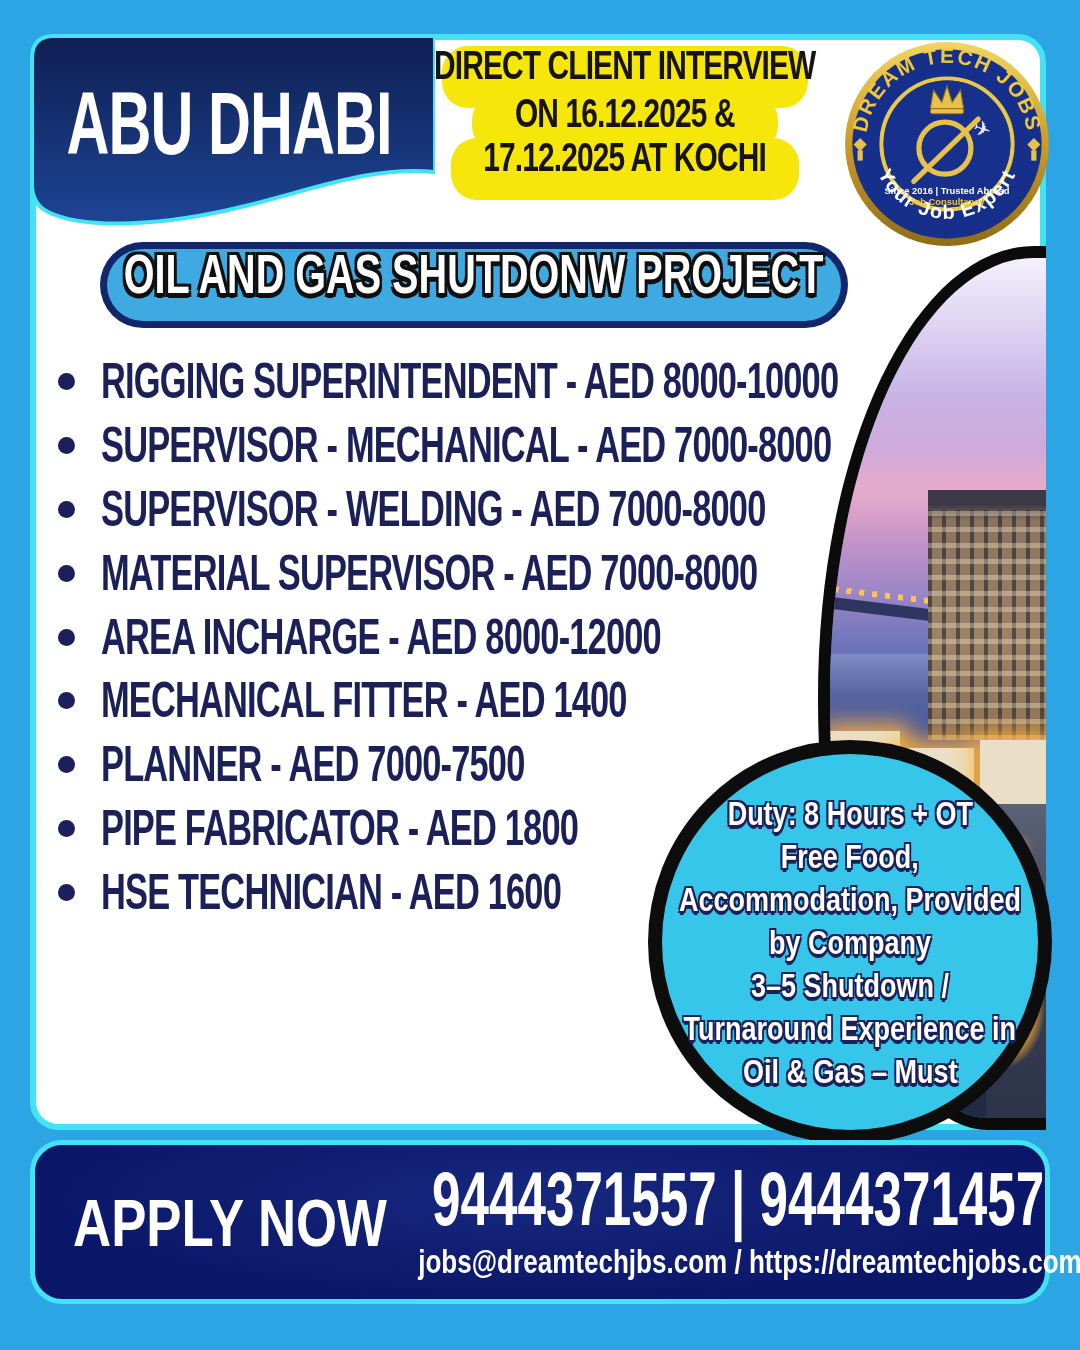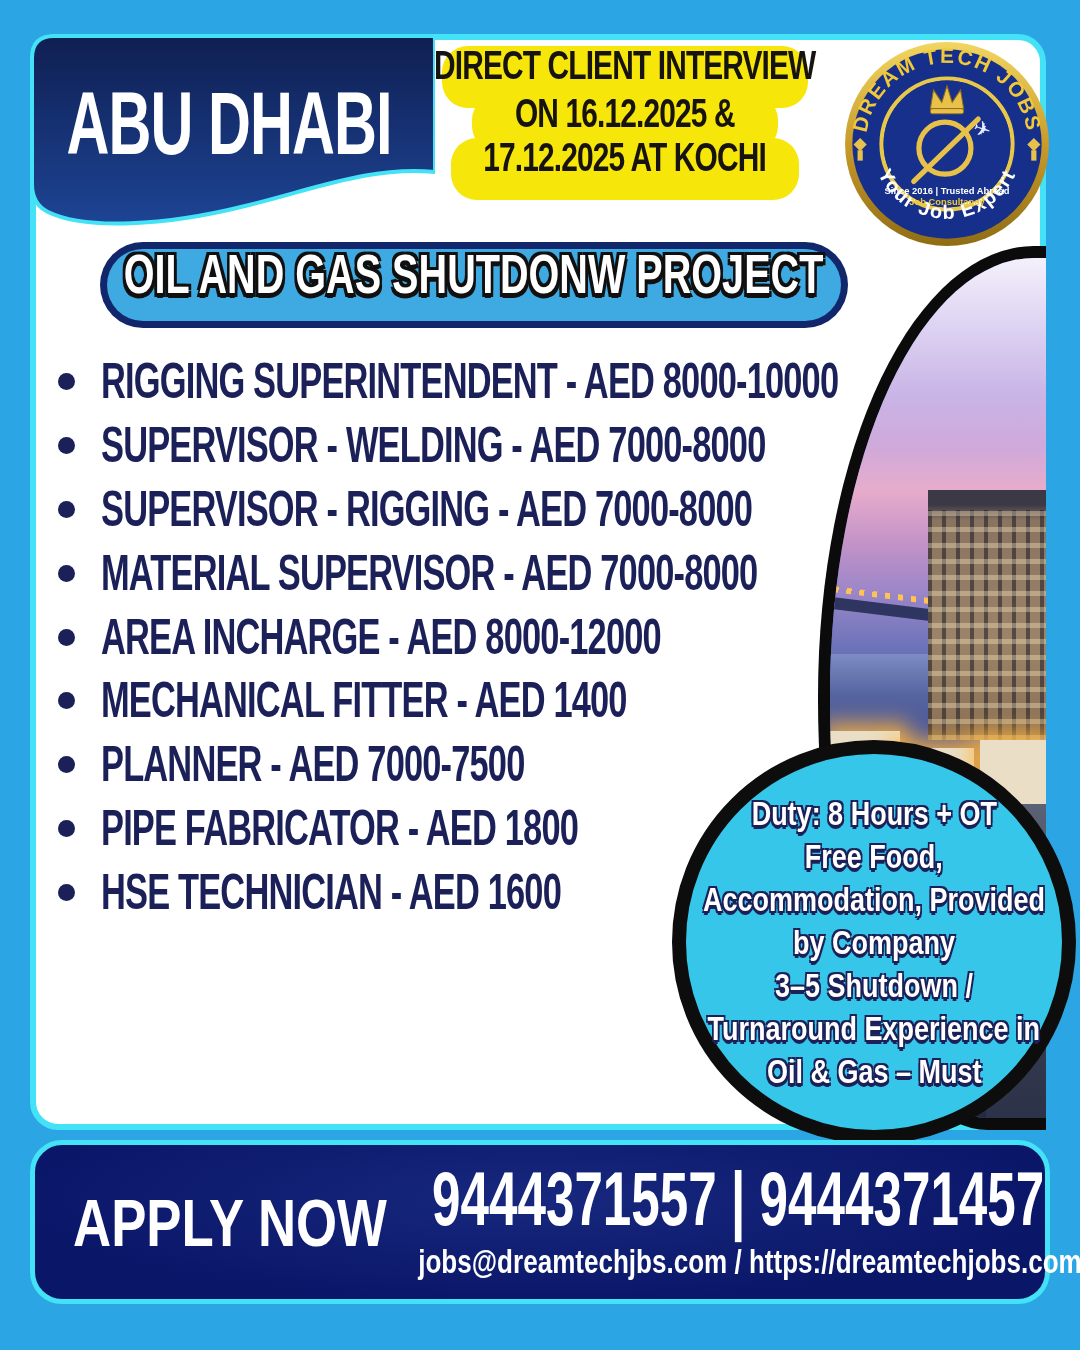--- a/index.html
+++ b/index.html
@@ -73,21 +73,21 @@
   .photo .w1{right:24px;top:68%;width:34px;height:14px;}
   .photo .w2{right:20px;top:73%;width:40px;height:16px;}
   .photo .w3{left:16px;top:70%;width:12px;height:10px;}
   .photo .w4{left:40px;top:76%;width:10px;height:10px;}
   .photo .tank{position:absolute;left:6px;bottom:0;width:150px;height:86px;background:#232a44;
     border-radius:70px 70px 0 0/34px 34px 0 0;border-top:3px solid #4a5578;}
   .photo .glow2{position:absolute;right:-10px;bottom:4%;width:110px;height:150px;
     background:radial-gradient(closest-side,#ffd34d,#f5a623 55%,rgba(245,166,35,0) 80%);}
 
   
-  .bubble{position:absolute;left:672px;top:740px;width:404px;height:404px;z-index:5;
+  .bubble{position:absolute;left:648px;top:740px;width:404px;height:404px;z-index:5;
     background:#35C6E9;border:14px solid #0d0d0d;border-radius:50%;box-sizing:border-box;
     display:flex;flex-direction:column;align-items:center;justify-content:center;}
   .bubble-line{color:#ffffff;font-size:30px;font-weight:bold;line-height:43px;white-space:nowrap;
     transform:scale(.9,1.12);
     text-shadow:-2px -2px 0 #1b2158,2px -2px 0 #1b2158,-2px 2px 0 #1b2158,2px 2px 0 #1b2158,0 3px 0 #1b2158;}
 
   
   .footer{position:absolute;left:30px;top:1140px;width:1020px;height:164px;z-index:6;
     background:radial-gradient(ellipse at 50% 35%,#17287e,#0a1668 75%);
     border:5px solid #43E2F6;border-radius:32px;box-sizing:border-box;}
@@ -178,25 +178,25 @@
     </div>
   </div>
 
   <ul class="jobs">
     <li>
         <span class="dot"></span>
         <span class="job-text">RIGGING SUPERINTENDENT - AED 8000-10000</span>
       </li>
     <li>
         <span class="dot"></span>
+        <span class="job-text">SUPERVISOR - MECHANICAL - AED 7000-8000</span>
+      </li>
+    <li>
+        <span class="dot"></span>
         <span class="job-text">SUPERVISOR - WELDING - AED 7000-8000</span>
-      </li>
-    <li>
-        <span class="dot"></span>
-        <span class="job-text">SUPERVISOR - RIGGING - AED 7000-8000</span>
       </li>
     <li>
         <span class="dot"></span>
         <span class="job-text">MATERIAL SUPERVISOR - AED 7000-8000</span>
       </li>
     <li>
         <span class="dot"></span>
         <span class="job-text">AREA INCHARGE - AED 8000-12000</span>
       </li>
     <li>

